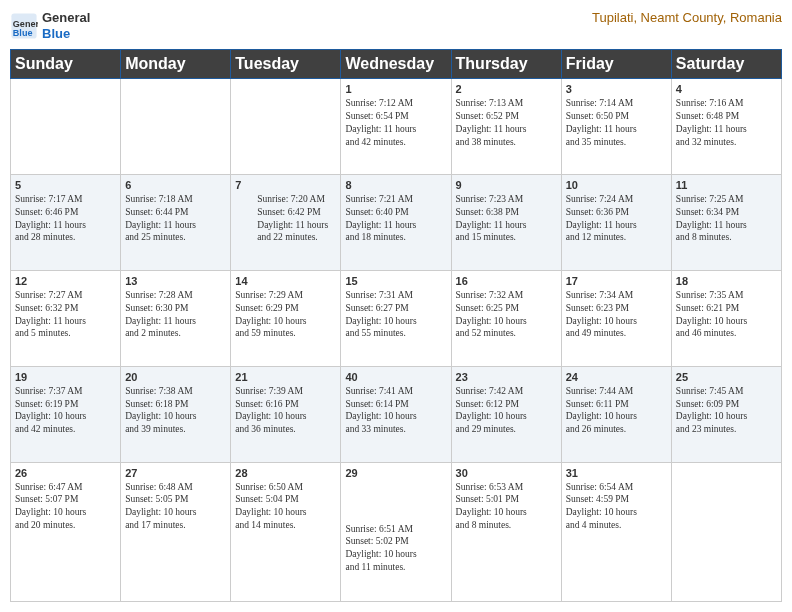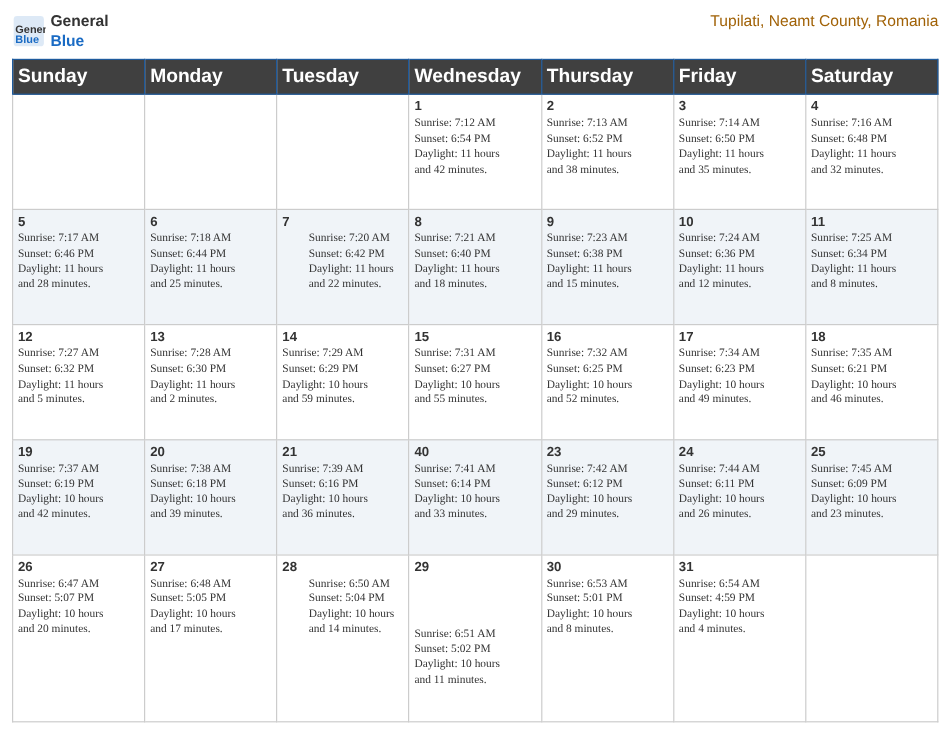--- a/index.html
+++ b/index.html
@@ -327,21 +327,21 @@
           </td>
           <td>
             <span class="day-number">27</span>
             <div class="day-info" style="white-space: pre-line;">Sunrise: 6:48 AM
 Sunset: 5:05 PM
 Daylight: 10 hours
 and 17 minutes.</div>
           </td>
           <td>
             <span class="day-number">28</span>
-            <div class="day-info" style="white-space: pre-line; margin-left: 22px;">Sunrise: 6:50 AM
+            <div class="day-info" style="white-space: pre-line;">Sunrise: 6:50 AM
 Sunset: 5:04 PM
 Daylight: 10 hours
 and 14 minutes.</div>
           </td>
           <td>
             <span class="day-number">29</span>
             <div class="day-info" style="white-space: pre-line; margin-top: 44px;">Sunrise: 6:51 AM
 Sunset: 5:02 PM
 Daylight: 10 hours
 and 11 minutes.</div>

